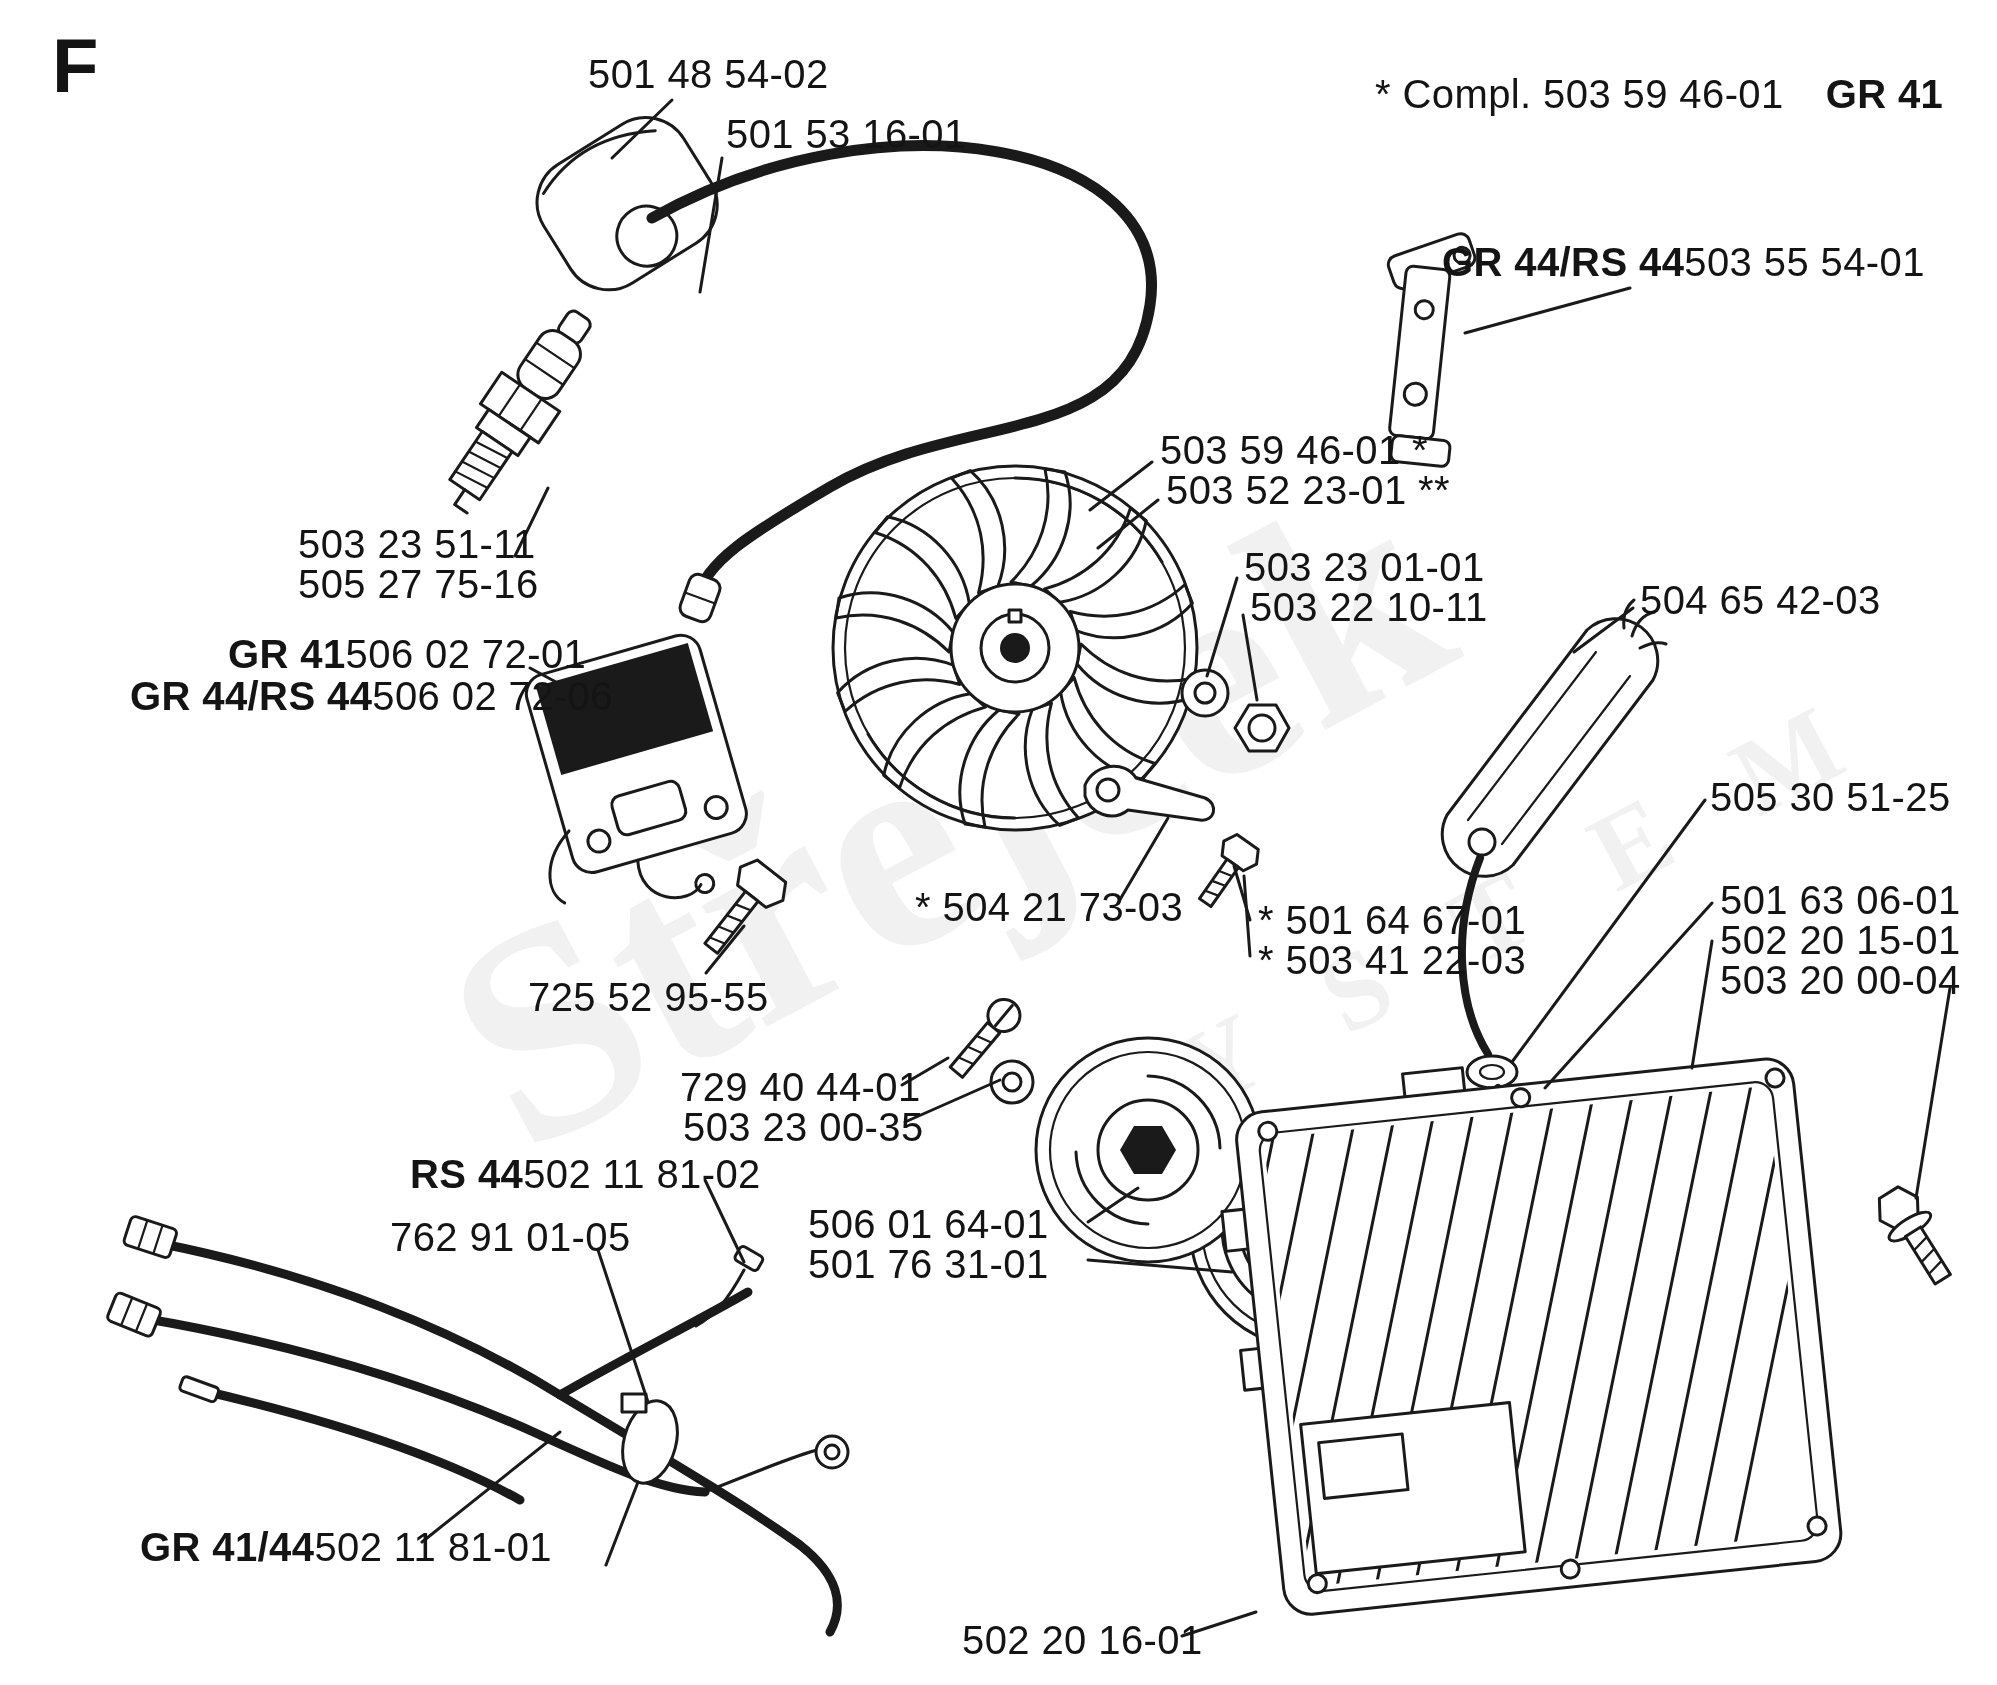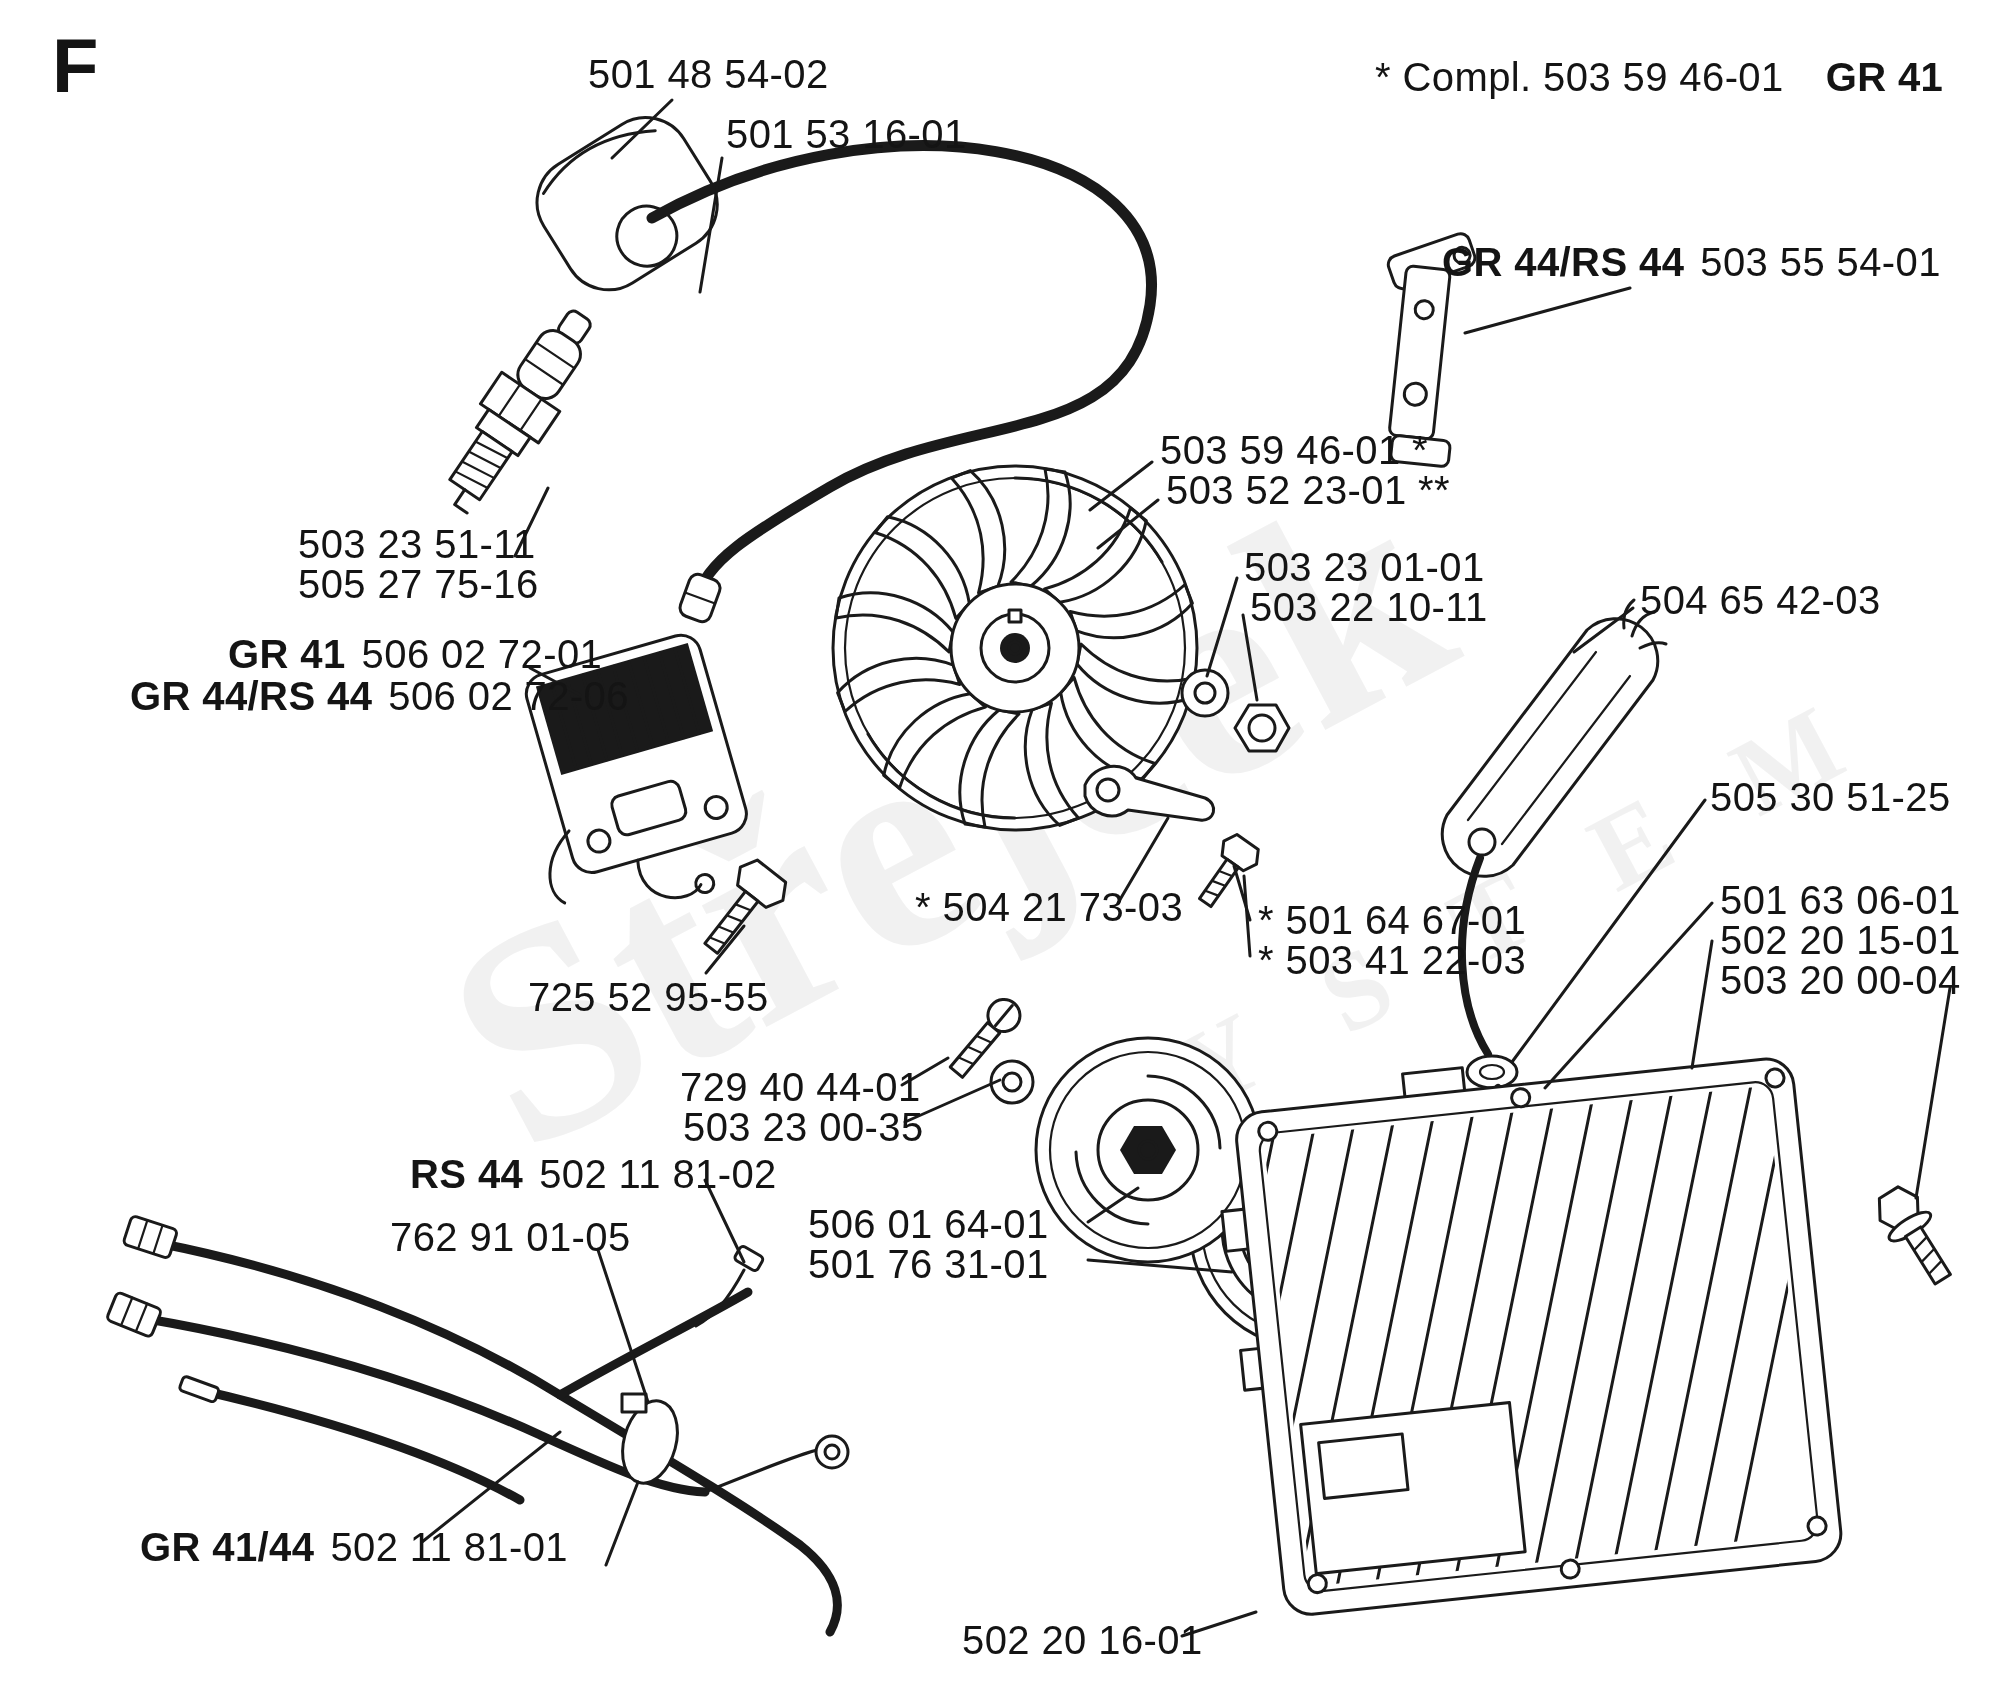--- a/index.html
+++ b/index.html
@@ -1,20 +1,20 @@
 <!DOCTYPE html>
 <html><head>
 <meta charset="utf-8">
 <style>
   html,body{margin:0;padding:0;background:#fff}
   .stage{position:relative;width:1997px;height:1685px;background:#fff;overflow:hidden;
          font-family:"Liberation Sans",sans-serif;color:#141414}
   .sec{position:absolute;left:52px;top:22px;font-size:76px;font-weight:bold}
   .lbl{position:absolute;font-size:40px;white-space:nowrap;letter-spacing:.4px}
-  .lbl b{margin-right:16px}
+  .lbl b{margin-right:0}
   .note b{margin-left:42px;margin-right:0}
   svg.art{position:absolute;left:0;top:0}
   svg.art *{stroke:#1a1a1a;fill:none;stroke-width:3;stroke-linecap:round;stroke-linejoin:round}
   svg.art .fw{fill:#fff}
   svg.art .fb{fill:#1a1a1a;stroke:none}
   svg.art .thick{stroke-width:11}
   svg.art .rope{stroke-width:8}
   svg.art .wire{stroke-width:9}
   svg.art .leader{stroke-width:2.4}
   svg.art .thin{stroke-width:2.2}
@@ -305,21 +305,21 @@
       <line x1="598" y1="1250" x2="648" y2="1402"></line>
       <line x1="1088" y1="1222" x2="1138" y2="1188"></line>
       <line x1="1088" y1="1260" x2="1232" y2="1272"></line>
       <line x1="422" y1="1542" x2="560" y2="1432"></line>
       <line x1="1182" y1="1636" x2="1256" y2="1612"></line>
     </g>
   </svg>
 
   <div class="sec">F</div>
 
-  <div class="lbl note" style="left:1375px;top:55px">
+  <div class="lbl note" style="left:1375px;top:72px">
     <span>* Compl. 503 59 46-01</span><b>GR 41</b>
   </div>
 
   <div class="lbl" style="left:588px;top:52px">501 48 54-02</div>
   <div class="lbl" style="left:726px;top:112px">501 53 16-01</div>
   <div class="lbl" style="left:1442px;top:240px"><b>GR 44/RS 44</b><span>503 55 54-01</span></div>
   <div class="lbl" style="left:1160px;top:428px">503 59 46-01 *</div>
   <div class="lbl" style="left:1166px;top:468px">503 52 23-01 **</div>
   <div class="lbl" style="left:1244px;top:545px">503 23 01-01</div>
   <div class="lbl" style="left:1250px;top:585px">503 22 10-11</div>

